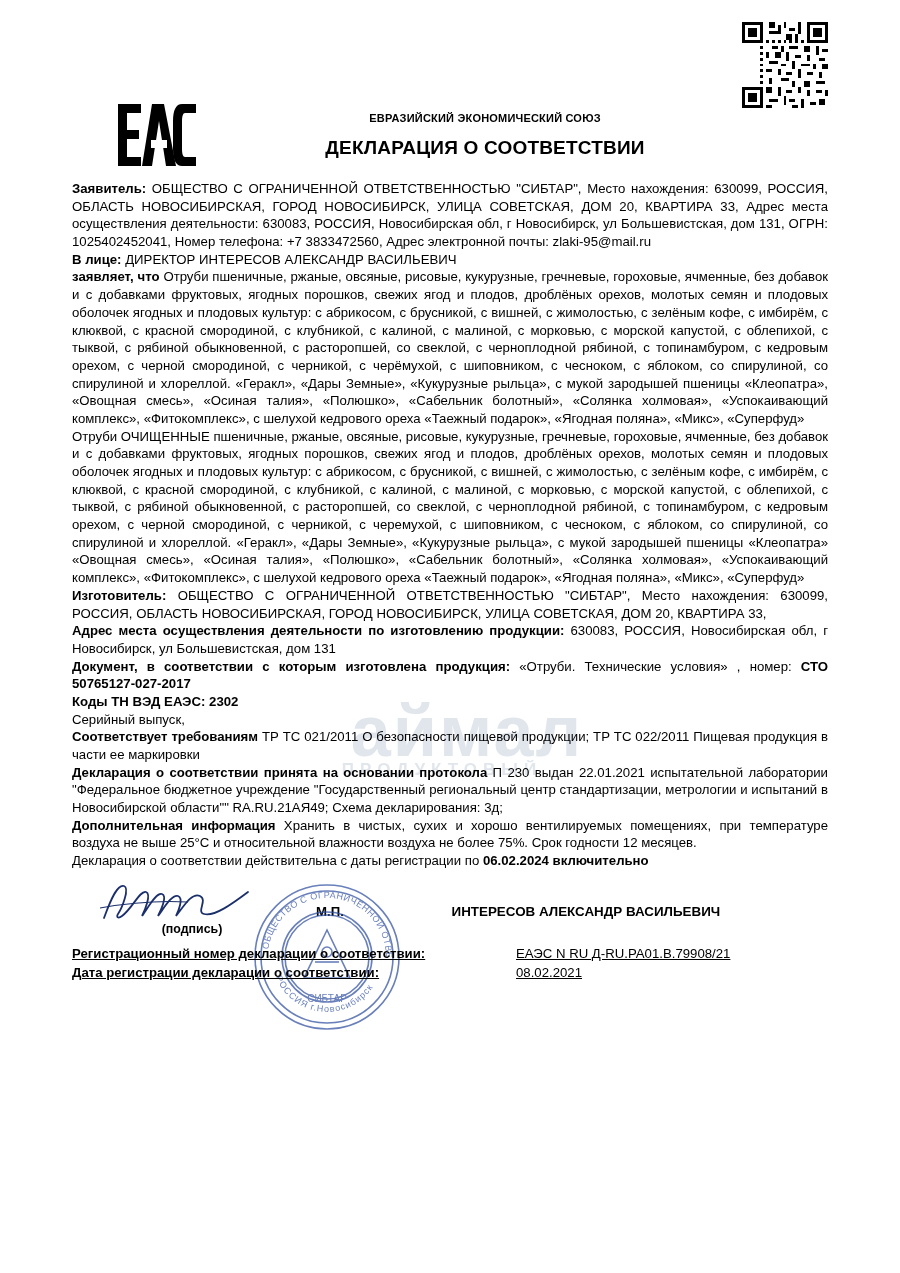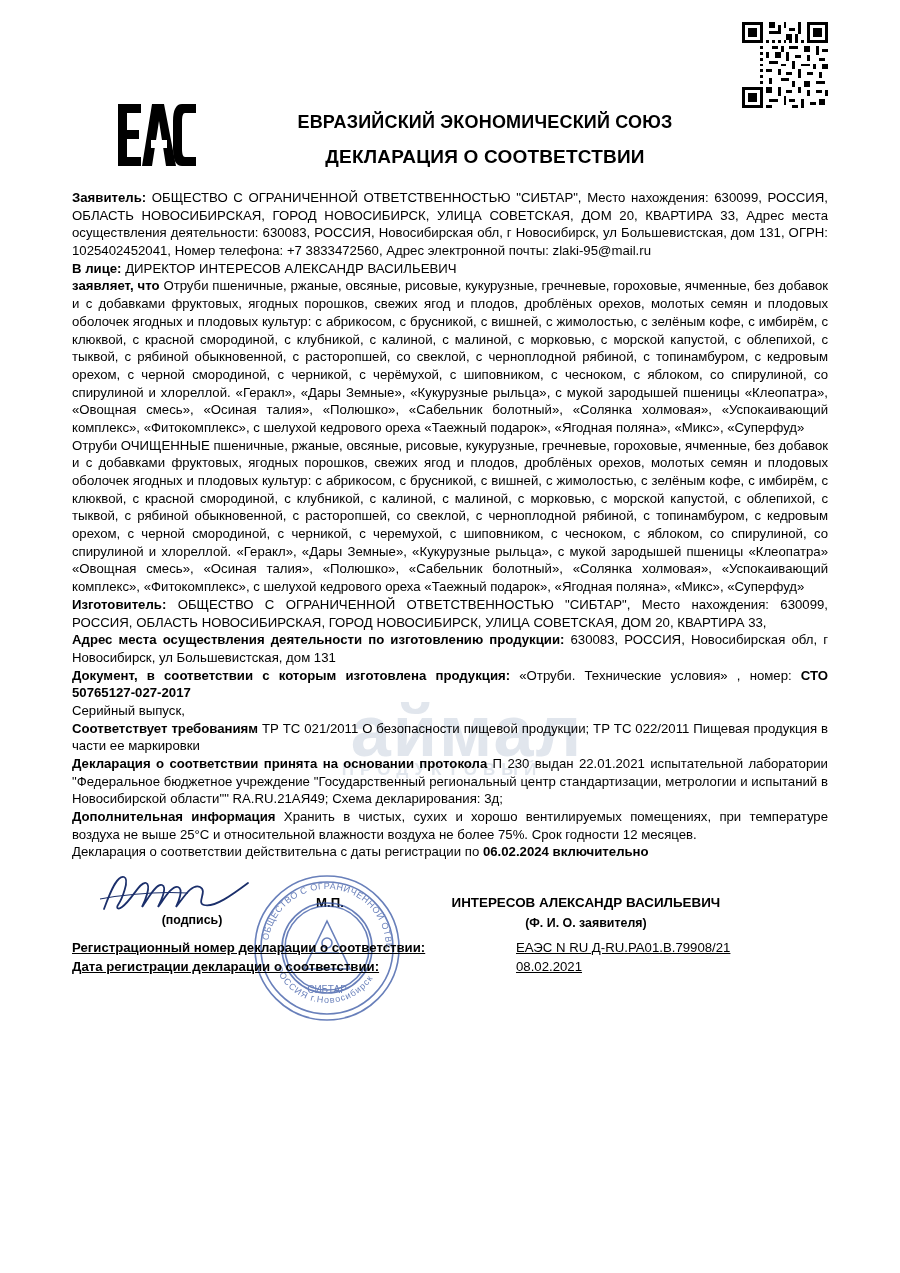--- a/index.html
+++ b/index.html
@@ -41,21 +41,21 @@
     width: 78px;
     height: 62px;
   }
 
   
   .head-block {
     padding-top: 112px;
     text-align: center;
   }
   .head-title {
-    font-size: 18px;
+    font-size: 11px;
     font-weight: bold;
     letter-spacing: 0.2px;
     margin-left: 70px;
   }
   .head-sub {
     font-size: 19px;
     font-weight: bold;
     letter-spacing: 0.2px;
     margin-top: 13px;
     margin-left: 70px;
@@ -323,20 +323,21 @@
     <p class="para justify-block spaced-lead"><span class="b">заявляет, что</span><span>  Отруби пшеничные, ржаные, овсяные, рисовые, кукурузные, гречневые, гороховые, ячменные, без добавок и с добавками фруктовых, ягодных порошков, свежих ягод и плодов, дроблёных орехов, молотых семян и плодовых оболочек ягодных и плодовых культур: с абрикосом, с брусникой, с вишней, с жимолостью, с зелёным кофе, с имбирём, с клюквой, с красной смородиной, с клубникой, с калиной, с малиной, с морковью, с морской капустой, с облепихой, с тыквой, с рябиной обыкновенной, с расторопшей, со свеклой, с черноплодной рябиной, с топинамбуром, с кедровым орехом, с черной смородиной, с черникой, с черёмухой, с шиповником, с чесноком, с яблоком, со спирулиной, со спирулиной и хлореллой. «Геракл», «Дары Земные», «Кукурузные рыльца», с мукой зародышей пшеницы «Клеопатра», «Овощная смесь», «Осиная талия», «Полюшко», «Сабельник болотный», «Солянка холмовая», «Успокаивающий комплекс», «Фитокомплекс», с шелухой кедрового ореха «Таежный подарок», «Ягодная поляна», «Микс», «Суперфуд»</span></p>
 
     <p class="para justify-block"><span>Отруби ОЧИЩЕННЫЕ пшеничные, ржаные, овсяные, рисовые, кукурузные, гречневые, гороховые, ячменные, без добавок и с добавками фруктовых, ягодных порошков, свежих ягод и плодов, дроблёных орехов, молотых семян и плодовых оболочек ягодных и плодовых культур: с абрикосом, с брусникой, с вишней, с жимолостью,  с зелёным кофе, с имбирём, с клюквой, с красной смородиной, с клубникой, с калиной, с малиной, с морковью, с морской капустой, с облепихой, с тыквой, с рябиной обыкновенной, с расторопшей, со свеклой, с черноплодной рябиной, с топинамбуром, с кедровым орехом, с черной смородиной, с черникой, с черемухой, с шиповником, с чесноком, с яблоком, со спирулиной, со спирулиной и хлореллой. «Геракл», «Дары Земные», «Кукурузные рыльца», с мукой зародышей пшеницы «Клеопатра» «Овощная смесь», «Осиная талия», «Полюшко», «Сабельник болотный», «Солянка холмовая», «Успокаивающий комплекс», «Фитокомплекс», с шелухой кедрового ореха «Таежный подарок», «Ягодная поляна», «Микс», «Суперфуд»</span></p>
 
     <p class="para justify-block"><span class="b">Изготовитель:</span><span> ОБЩЕСТВО С ОГРАНИЧЕННОЙ ОТВЕТСТВЕННОСТЬЮ "СИБТАР", Место нахождения: 630099, РОССИЯ, ОБЛАСТЬ НОВОСИБИРСКАЯ, ГОРОД НОВОСИБИРСК, УЛИЦА СОВЕТСКАЯ, ДОМ 20, КВАРТИРА 33,</span></p>
 
     <p class="para"><span class="b"> Адрес места осуществления деятельности по изготовлению продукции:</span><span> 630083, РОССИЯ, Новосибирская обл, г Новосибирск, ул Большевистская, дом 131</span></p>
 
     <p class="para"><span class="b">Документ, в соответствии с которым изготовлена продукция:</span><span> «Отруби. Технические условия» , номер:</span><span class="b"> СТО 50765127-027-2017</span></p>
 
+    <p class="para"><span class="b">Коды ТН ВЭД ЕАЭС: 2302</span></p>
 
     <p class="para"><span>Серийный выпуск,</span></p>
 
     <p class="para gap-top-lg justify-block"><span class="b">Соответствует требованиям</span><span>  ТР ТС 021/2011 О безопасности пищевой продукции; ТР ТС 022/2011 Пищевая продукция в части ее маркировки</span></p>
 
     <p class="para gap-top justify-block"><span class="b">Декларация о соответствии принята на основании протокола</span><span> П 230 выдан 22.01.2021 испытательной лаборатории "Федеральное бюджетное учреждение "Государственный региональный центр стандартизации, метрологии и испытаний в Новосибирской области"" RA.RU.21АЯ49; Схема декларирования: 3д;</span></p>
 
     <p class="para justify-block"><span class="b">Дополнительная информация</span><span> Хранить в чистых, сухих и хорошо вентилируемых помещениях, при температуре воздуха не выше 25°С и относительной влажности воздуха не более 75%. Срок годности 12 месяцев.</span></p>
 
     <p class="para gap-top"><span>Декларация о соответствии действительна с даты регистрации по</span><span class="b"> 06.02.2024</span><span class="b"> включительно</span></p>
@@ -377,21 +378,20 @@
             <path d="M8,30 C30,26 60,22 96,24" fill="none" stroke="#1b2f6b" stroke-width="1.2"></path>
           </svg>
         </div>
         <div class="sig-caption">(подпись)</div>
       </div>
 
       <div class="mp">М.П.</div>
 
       <div class="sign-right">
         <div class="sign-name">ИНТЕРЕСОВ АЛЕКСАНДР ВАСИЛЬЕВИЧ</div>
-        <div class="sign-name-caption">(Ф. И. О. заявителя)</div>
       </div>
     </div>
 
     <div class="reg-rows">
       <div class="reg-row">
         <div class="reg-label">Регистрационный номер декларации о соответствии:</div>
         <div class="reg-value">ЕАЭС N RU Д-RU.РА01.В.79908/21</div>
       </div>
       <div class="reg-row">
         <div class="reg-label">Дата регистрации декларации о соответствии:</div>

